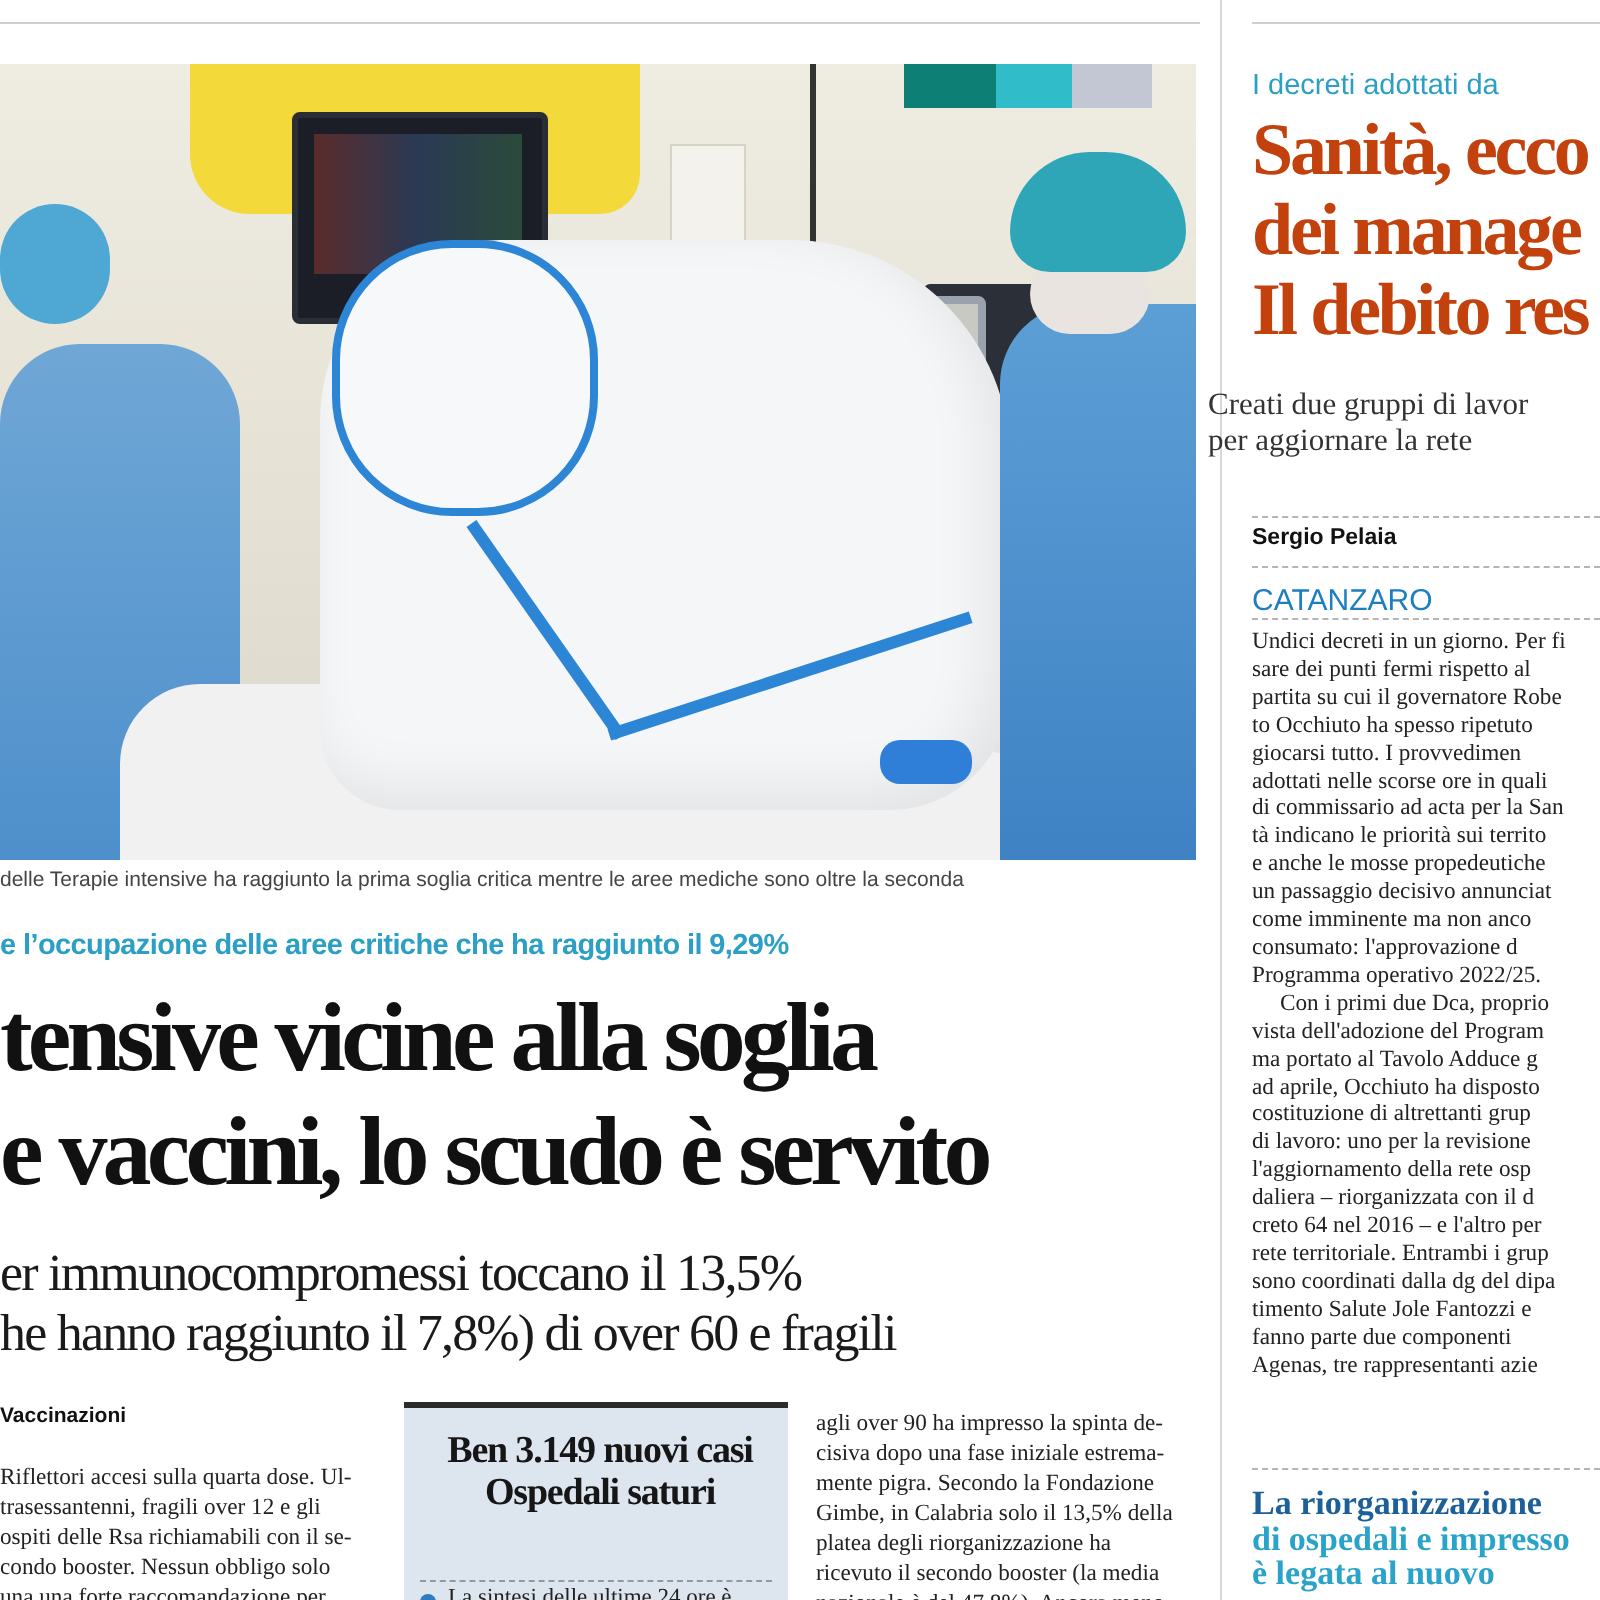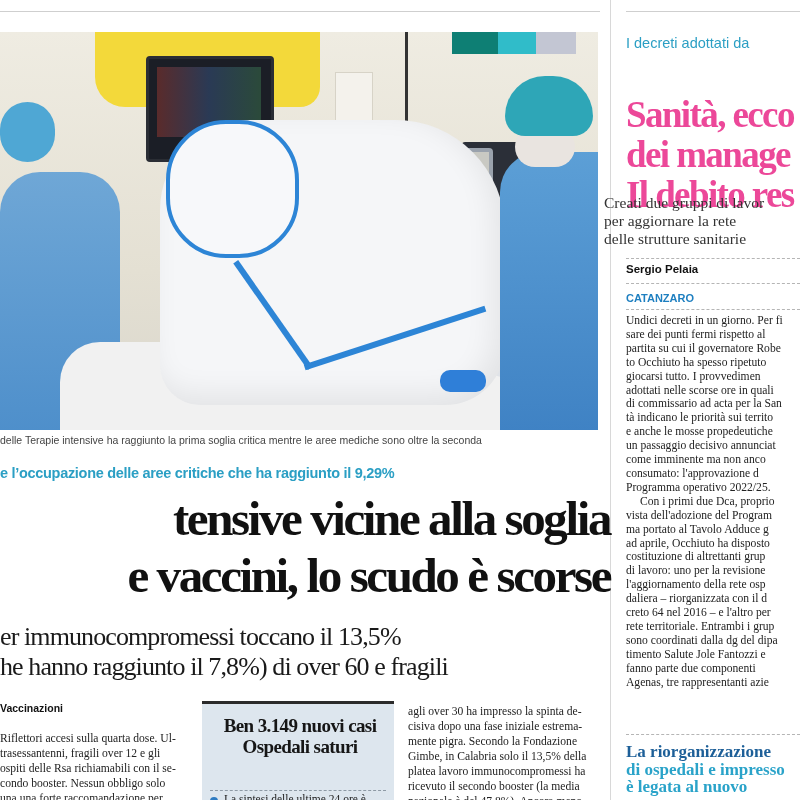--- a/index.html
+++ b/index.html
@@ -39,41 +39,41 @@
     .photo .suit .stripe2 { position: absolute; left: 140px; top: 215px; width: 190px; height: 6px; background: #2d85d6; transform: rotate(-18deg); }
     .photo .glove { position: absolute; left: 440px; top: 338px; width: 46px; height: 22px; background: #2f7fd8; border-radius: 10px; }
     .photo .nurse-right { position: absolute; left: 500px; top: 120px; width: 98px; height: 280px; background: linear-gradient(180deg,#5c9fd6,#3f82c4); border-radius: 40px 0 0 0; }
     .photo .cap-right { position: absolute; left: 505px; top: 44px; width: 88px; height: 60px; background: #2ea6b7; border-radius: 40px 40px 20px 20px; }
     .photo .face-right { position: absolute; left: 515px; top: 95px; width: 60px; height: 40px; background: #e9e4e0; border-radius: 20px; }
 
     .caption { position: absolute; left: 0; top: 434px; width: 600px; font-family: Liberation Sans, sans-serif; font-size: 10.5px; color: #444; white-space: nowrap; }
 
     .kicker { position: absolute; left: 0; top: 465px; font-family: "Liberation Sans", sans-serif; font-weight: bold; font-size: 14.5px; color: #2b9fc4; letter-spacing: -0.3px; white-space: nowrap; }
     .headline { position: absolute; left: 0; top: 490px; width: 610px; font-family: "Liberation Serif", serif; font-weight: bold; font-size: 49px; line-height: 57px; letter-spacing: -2.4px; color: #111; white-space: nowrap; }
-    .headline div { white-space: nowrap; text-align: right; }
+    .headline div { white-space: nowrap; }
     .subhead { position: absolute; left: 0; top: 622px; font-family: "Liberation Serif", serif; font-size: 26px; line-height: 30px; letter-spacing: -0.9px; color: #1a1a1a; white-space: nowrap; }
 
     .col-text { font-family: "Liberation Serif", serif; font-size: 11.6px; line-height: 15px; color: #222; text-align: justify; }
     .col1 { position: absolute; left: 0; top: 701px; width: 190px; }
     .col1 .label { font-family: "Liberation Sans", sans-serif; font-weight: bold; font-size: 10.5px; color: #111; margin-bottom: 15px; }
     .col3 { position: absolute; left: 408px; top: 704px; width: 190px; }
 
     .box { position: absolute; left: 202px; top: 701px; width: 192px; height: 99px; background: #dde6ee; border-top: 3px solid #2b2b2b; }
     .box .title { position: absolute; left: 8px; top: 11px; width: 180px; font-family: "Liberation Serif", serif; font-weight: bold; font-size: 19px; line-height: 21px; letter-spacing: -0.6px; color: #161616; text-align: center; }
     .box .dash { position: absolute; left: 8px; top: 86px; width: 176px; border-top: 1px dashed #8e9aa5; }
     .box .bullet { position: absolute; left: 8px; top: 93px; width: 8px; height: 8px; border-radius: 50%; background: #2f7cc2; }
     .box .bullet-text { position: absolute; left: 22px; top: 89px; font-family: "Liberation Serif", serif; font-size: 11.5px; color: #222; white-space: nowrap; }
 
     
     .r-kicker { position: absolute; left: 626px; top: 35px; font-family: "Liberation Sans", sans-serif; font-weight: normal; font-size: 14.5px; color: #2b9fc4; white-space: nowrap; }
-    .r-headline { position: absolute; left: 626px; top: 56px; font-family: "Liberation Serif", serif; font-weight: bold; font-size: 37px; line-height: 40px; letter-spacing: -1.6px; color: #ec4899; white-space: nowrap; margin-top: 39px; }
+    .r-headline { position: absolute; left: 626px; top: 56px; font-family: "Liberation Serif", serif; font-weight: bold; font-size: 37px; line-height: 40px; letter-spacing: -1.6px; color: #c2410c; white-space: nowrap; }
     .r-sub { position: absolute; left: 604px; top: 194px; font-family: "Liberation Serif", serif; font-size: 15.5px; line-height: 18px; color: #333; white-space: nowrap; }
     .dash-line { position: absolute; left: 626px; width: 174px; border-top: 1px dashed #b5b5b5; }
     .r-author { position: absolute; left: 626px; top: 263px; font-family: "Liberation Sans", sans-serif; font-weight: bold; font-size: 11.5px; color: #111; white-space: nowrap; }
-    .r-place { position: absolute; left: 626px; top: 292px; font-family: "Liberation Sans", sans-serif; font-weight: bold; font-size: 11px; color: #1e7fc0; white-space: nowrap; }
+    .r-place { position: absolute; left: 626px; top: 292px; font-family: "Liberation Sans", sans-serif; font-weight: normal; font-size: 15px; color: #1e7fc0; white-space: nowrap; }
     .r-body { position: absolute; left: 626px; top: 314px; width: 180px; font-family: "Liberation Serif", serif; font-size: 11.6px; line-height: 13.9px; color: #222; white-space: nowrap; }
     .r-body div { white-space: nowrap; }
     .r-body .indent { padding-left: 14px; }
     .r-headline2 { position: absolute; left: 626px; top: 743px; font-family: "Liberation Serif", serif; font-weight: bold; font-size: 17px; line-height: 17.5px; color: #1d6da8; white-space: nowrap; }
     .r-headline2 .l1 { color: #1d5f98; }
     .r-headline2 .l2, .r-headline2 .l3 { color: #2aa3c9; }
   </style>
 </head>
 <body>
 
@@ -108,21 +108,21 @@
   <div class="glove"></div>
   <div class="nurse-right"></div>
   <div class="face-right"></div>
   <div class="cap-right"></div>
 </div>
 <div class="caption">delle Terapie intensive ha raggiunto la prima soglia critica mentre le aree mediche sono oltre la seconda</div>
 
 <div class="kicker">e l’occupazione delle aree critiche che ha raggiunto il 9,29%</div>
 <div class="headline">
   <div>tensive vicine alla soglia</div>
-  <div>e vaccini, lo scudo è scorse</div>
+  <div>e vaccini, lo scudo è servito</div>
 </div>
 <div class="subhead">
   <div>er immunocompromessi toccano il 13,5%</div>
   <div>he hanno raggiunto il 7,8%) di over 60 e fragili</div>
 </div>
 
 <div class="col1 col-text">
   <div class="label">Vaccinazioni</div>
   <div>Riflettori accesi sulla quarta dose. Ul-</div>
   <div>trasessantenni, fragili over 12 e gli</div>
@@ -136,39 +136,38 @@
   <div class="title">
     <div>Ben 3.149 nuovi casi</div>
     <div>Ospedali saturi</div>
   </div>
   <div class="dash"></div>
   <div class="bullet"></div>
   <div class="bullet-text">La sintesi delle ultime 24 ore è</div>
 </div>
 
 <div class="col3 col-text">
-  <div>agli over 30 ha impresso la spinta de-</div>
+  <div>agli over 90 ha impresso la spinta de-</div>
   <div>cisiva dopo una fase iniziale estrema-</div>
   <div>mente pigra. Secondo la Fondazione</div>
   <div>Gimbe, in Calabria solo il 13,5% della</div>
-  <div>platea lavoro immunocompromessi ha</div>
+  <div>platea degli riorganizzazione ha</div>
   <div>ricevuto il secondo booster (la media</div>
   <div>nazionale è del 47,8%). Ancora meno</div>
 </div>
 
 <div class="r-kicker">I decreti adottati da</div>
 <div class="r-headline">
   <div>Sanità, ecco</div>
   <div>dei manage</div>
   <div>Il debito res</div>
 </div>
 <div class="r-sub">
   <div>Creati due gruppi di lavor</div>
   <div>per aggiornare la rete</div>
-  <div>delle strutture sanitarie</div>
 </div>
 <div class="dash-line" style="top:258px"></div>
 <div class="r-author">Sergio Pelaia</div>
 <div class="dash-line" style="top:283px"></div>
 <div class="r-place">CATANZARO</div>
 <div class="dash-line" style="top:309px"></div>
 
 <div class="r-body">
   <div>Undici decreti in un giorno. Per fi</div>
   <div>sare dei punti fermi rispetto al</div>

